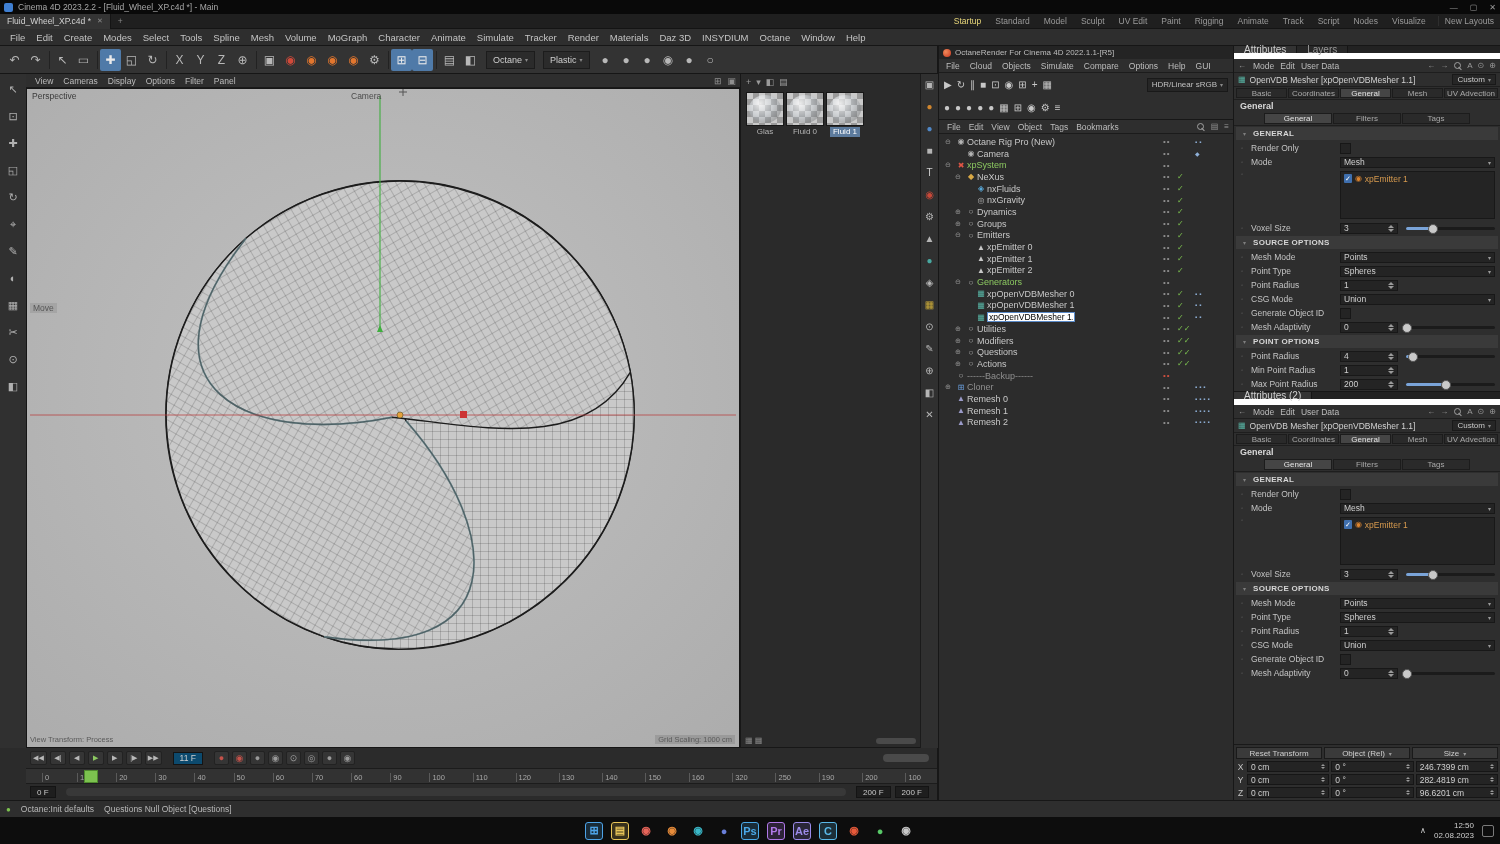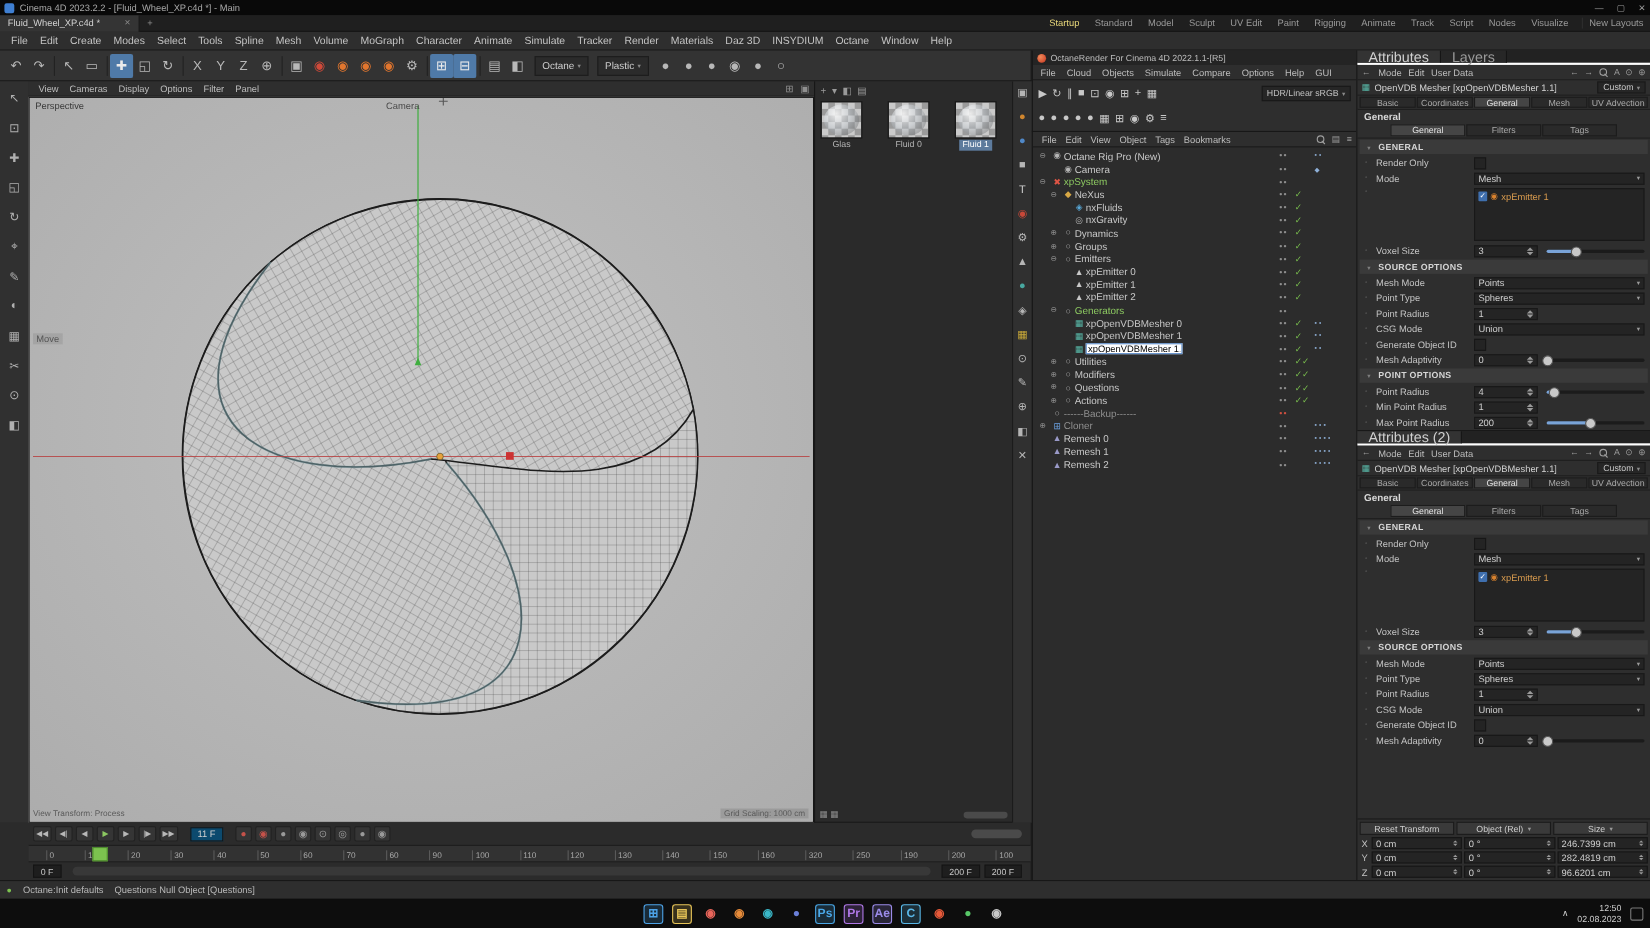--- a/index.html
+++ b/index.html
@@ -8,21 +8,21 @@
   .abs{position:absolute}
   .row{display:flex;align-items:center}
 
   
   #titlebar{left:0;top:0;width:1500px;height:14px;background:#090909;display:flex;align-items:center;padding:0 4px;font-size:8.5px;color:#a8a8a8}
   .c4dlogo{width:9px;height:9px;background:#3f7fd2;border-radius:2px;margin-right:5px}
   #titlebar .winbtns{margin-left:auto;display:flex;gap:12px;color:#9a9a9a;font-size:8px}
 
   
   #tabbar{left:0;top:14px;width:1500px;height:15px;background:#1f1f1f;display:flex;align-items:center;font-size:8.5px;border-bottom:1px solid #141414}
-  .doctab{background:#343434;height:15px;display:flex;align-items:center;gap:22px;padding:0 7px;border-right:1px solid #141414;color:#d2d2d2}
+  .doctab{background:#343434;height:15px;display:flex;align-items:center;gap:6px;padding:0 7px;border-right:1px solid #141414;color:#d2d2d2}
   .doctab .x{color:#8a8a8a;font-size:7px}
   .addtab{padding:0 7px;color:#8a8a8a}
   #layouts{margin-left:auto;display:flex;gap:2px;align-items:center;padding-right:6px}
   .layout-tab{padding:0 6px;color:#9a9a9a}
   .layout-tab[data-cls~=on]{color:#e8d77a}
   .newlayouts{color:#9a9a9a;padding:0 6px;border-left:1px solid #2e2e2e}
 
   
   #menubar{left:0;top:29px;width:1500px;height:17px;background:#2e2e2e;display:flex;align-items:center;gap:1px;padding:0 5px;border-bottom:1px solid #161616;font-size:9.5px}
   .menu-item{padding:0 5px;color:#c4c4c4}
@@ -49,21 +49,21 @@
   .vp-overlay{position:absolute;font-size:8.5px;color:#3a3a3a}
   .vp-pers{left:5px;top:2px}
   .vp-cam{left:324px;top:2px;color:#4a4a4a}
   .vp-move{left:3px;top:214px;color:#555;background:rgba(60,60,60,.12);padding:0 3px}
   .vp-vt{left:3px;bottom:3px;font-size:7.5px;color:#5a5a5a}
   .vp-gs{right:4px;bottom:3px;font-size:7.5px;color:#5a5a5a;background:rgba(120,120,120,.35);padding:0 3px}
 
   
   #materials{left:740px;top:74px;width:180px;height:674px;background:#2a2a2a;border-left:1px solid #171717;border-bottom:1px solid #171717}
   #mat-tools{display:flex;gap:5px;padding:3px 5px;color:#9a9a9a;font-size:9px}
-  #mat-list{display:flex;gap:21px;padding:2px 4px}
+  #mat-list{display:flex;gap:0;padding:2px 4px}
   .mat{width:40px;display:flex;flex-direction:column;align-items:center;gap:1px}
   .mat-thumb{width:38px;height:34px;border:1px solid #181818;position:relative;background:repeating-conic-gradient(#9b9b9b 0% 25%,#cacaca 0% 50%);background-size:12px 12px}
   .mat-thumb::after{content:"";position:absolute;inset:2px;border-radius:50%;background:radial-gradient(circle at 35% 30%,rgba(255,255,255,.8),rgba(205,215,225,.3) 45%,rgba(40,40,40,.4))}
   .mat-name{font-size:8px;color:#b5b5b5;padding:0 3px;line-height:10px}
   .mat[data-cls~=on] .mat-name{background:#5d7b9d;color:#fff}
   #mat-bottom{position:absolute;bottom:2px;left:4px;right:4px;display:flex;align-items:center;color:#8a8a8a;font-size:8px}
   #mat-bottom .mat-scroll{margin-left:auto;width:40px;height:6px;background:#4a4a4a;border-radius:3px}
 
   
   #vstrip{left:920px;top:74px;width:18px;height:674px;background:#303030;border-left:1px solid #1b1b1b;display:flex;flex-direction:column;align-items:center;gap:10px;padding-top:5px}
@@ -109,21 +109,21 @@
   .om-row[data-cls~=dim] .om-label{color:#8f8f8f}
   .om-edit{display:none;width:88px;height:10px;background:#fff;color:#000;border:1px solid #5a8ac8;font-size:8.5px;font-family:"Liberation Sans",sans-serif;padding:0 1px}
   .om-row[data-cls~=edit] .om-edit{display:inline-block}
   .om-dots{margin-left:auto;width:14px;color:#8f8f8f;font-size:8px;letter-spacing:1px}
   .om-row[data-cls~=reddots] .om-dots{color:#d05040}
   .om-check{width:18px;color:#7cc24f;font-size:8px}
   .om-tags{width:34px;color:#8fb0d8;font-size:6px;letter-spacing:2px}
 
   
   #attrscol{left:1233px;top:46px;width:267px;height:754px;background:#2e2e2e;border-left:1px solid #171717;display:flex;flex-direction:column}
-  .ap-tabs{display:flex;height:13px;background:#222;border-bottom:2px solid #ffffff;font-size:13px}
+  .ap-tabs{display:flex;height:13px;background:#222;border-bottom:6px solid #ffffff;font-size:10px}
   .ap-tab{padding:0 10px;background:#333;border-right:1px solid #151515;display:flex;align-items:center;color:#d0d0d0}
   .ap-tab.off{background:#272727;color:#9a9a9a}
   .ap-mode{display:flex;align-items:center;gap:4px;height:14px;padding:0 4px;font-size:8.5px;border-bottom:1px solid #1e1e1e}
   .ap-mode .arr{color:#9a9a9a;font-size:8px}
   .ap-mode-item{padding:0 3px;color:#bdbdbd}
   .ap-mode .ap-icons{margin-left:auto;display:flex;gap:5px;align-items:center;color:#9a9a9a;font-size:8px}
   .ap-obj{display:flex;align-items:center;gap:4px;height:14px;padding:0 4px;font-size:8.5px;border-bottom:1px solid #1e1e1e}
   .ap-obj .obj-ico{color:#58b8a8;font-size:8px}
   .ap-obj .obj-title{color:#d2d2d2;white-space:nowrap;overflow:hidden}
   .ap-obj .preset{margin-left:auto;display:flex;gap:3px;align-items:center;background:#262626;border:1px solid #191919;height:11px;padding:0 4px;font-size:8px}

